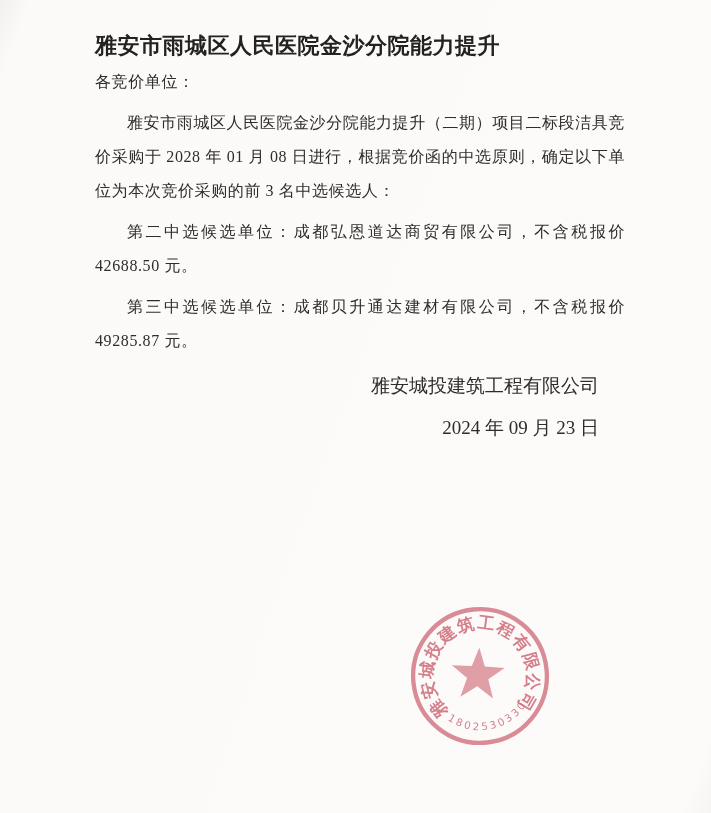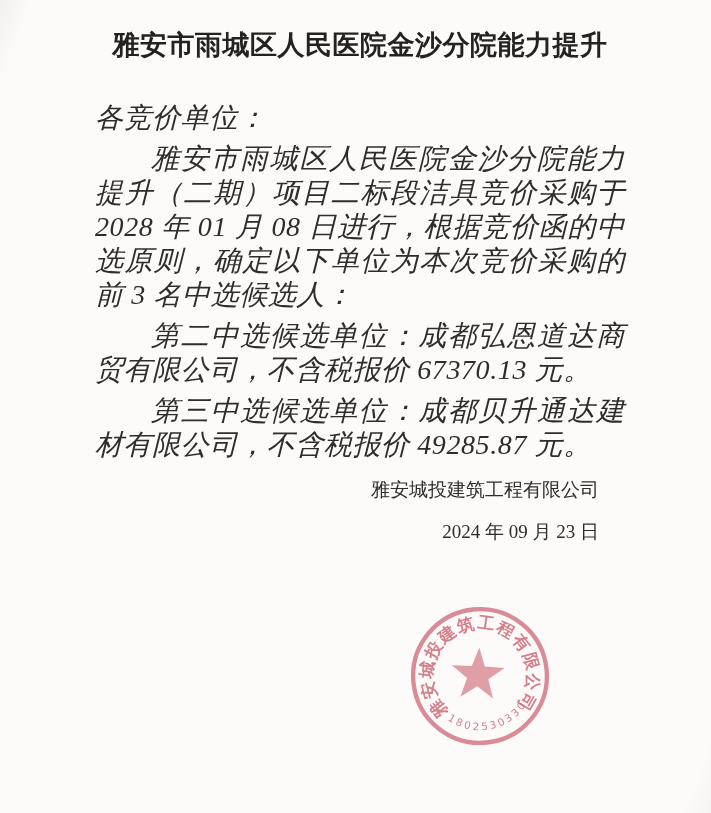--- a/index.html
+++ b/index.html
@@ -14,36 +14,33 @@
     background:
       linear-gradient(110deg, #f2f0ed 0%, #fbfaf9 3%, #fcfbfa 97%, #f7f5f3 100%),
       #fcfbfa;
     color: #2e2d2c;
     overflow: hidden;
   }
   .content {
     padding: 26px 86px 0 95px;
   }
   .doc-title {
-    font-size: 27px;
+    font-size: 22px;
     font-weight: bold;
     line-height: 39px;
-    text-align: center;
     color: #232221;
     letter-spacing: 0.5px;
-    margin-bottom: 36px;
   }
   .body-text p {
-    font-size: 28px;
+    font-size: 16px;
     line-height: 34px;
     letter-spacing: 0.6px;
     text-align: justify;
     margin-bottom: 7px;
     color: #2e2d2c;
-    font-style: italic;
   }
   .body-text p.indent { text-indent: 2em; }
   .signature-block {
     margin-top: 4px;
     text-align: right;
     padding-right: 26px;
     font-size: 19px;
     line-height: 42px;
     color: #2e2d2c;
   }
@@ -64,21 +61,21 @@
 <div class="page">
   <div class="content">
 
     <div class="doc-title">
       <div>雅安市雨城区人民医院金沙分院能力提升</div>
     </div>
 
     <div class="body-text">
       <p>各竞价单位：</p>
       <p class="indent">雅安市雨城区人民医院金沙分院能力提升（二期）项目二标段洁具竞价采购于 2028 年 01 月 08 日进行，根据竞价函的中选原则，确定以下单位为本次竞价采购的前 3 名中选候选人：</p>
-      <p class="indent">第二中选候选单位：成都弘恩道达商贸有限公司，不含税报价 67370.13 元。</p>
+      <p class="indent">第二中选候选单位：成都弘恩道达商贸有限公司，不含税报价 42688.50 元。</p>
       <p class="indent">第三中选候选单位：成都贝升通达建材有限公司，不含税报价 49285.87 元。</p>
     </div>
 
     <div class="signature-block">
       <div>雅安城投建筑工程有限公司</div>
       <div>2024 年 09 月 23 日</div>
     </div>
 
   </div>
 

